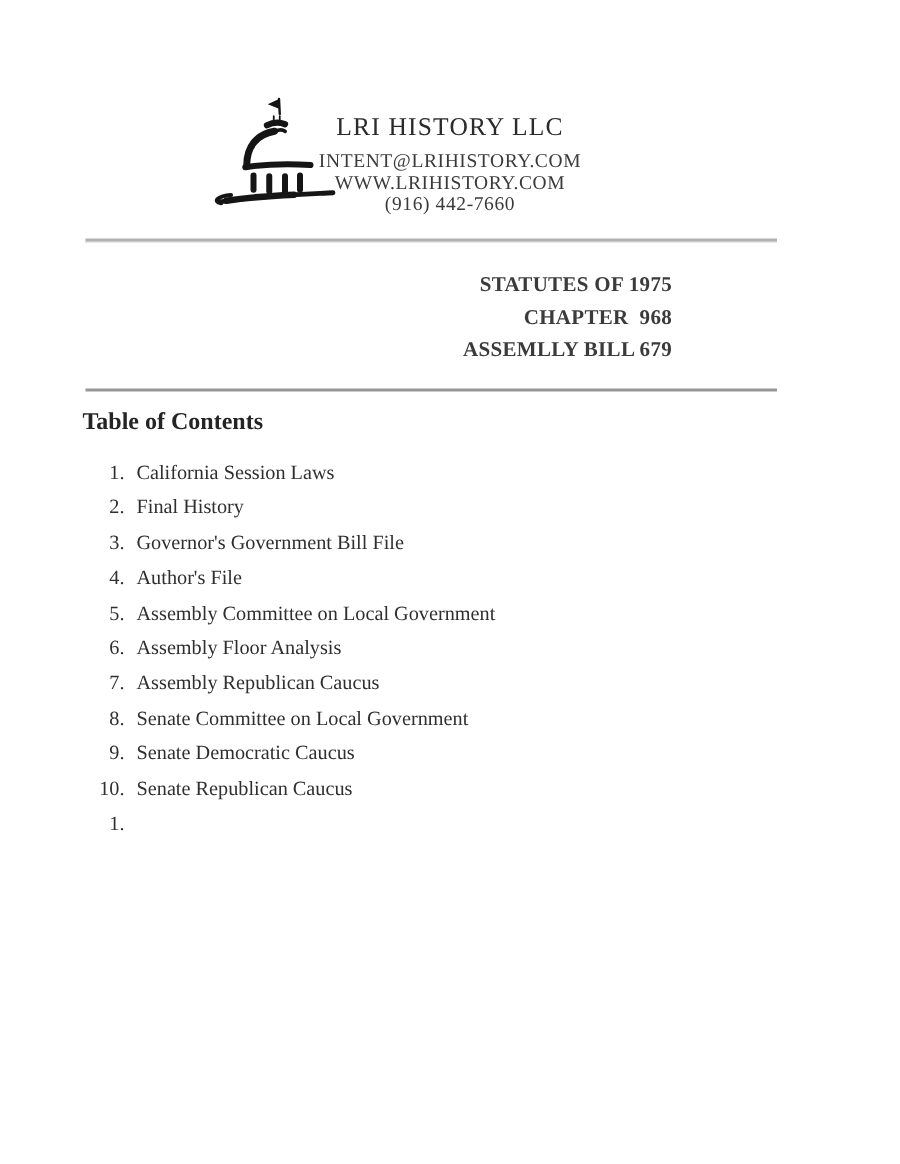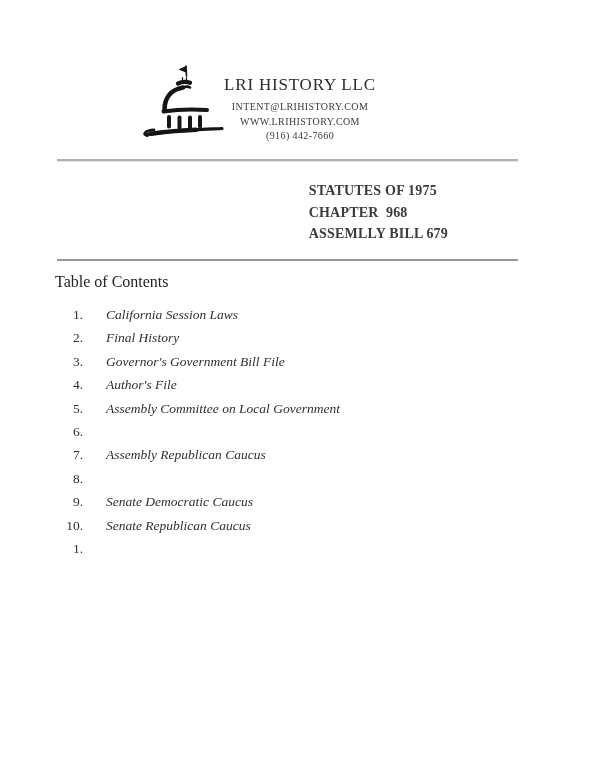--- a/index.html
+++ b/index.html
@@ -29,21 +29,21 @@
     text-align: center;
   }
   .company {
     font-size: 17px;
     line-height: 18px;
     letter-spacing: 0.8px;
     color: #2b2b2b;
   }
   .contact {
     margin-top: 6px;
-    font-size: 10px;
+    font-size: 13px;
     line-height: 14.6px;
     letter-spacing: 0.4px;
     color: #3a3a3a;
   }
 
   
   .rule {
     position: absolute;
     left: 57px;
     width: 461px;
@@ -57,58 +57,58 @@
   .rule-bottom {
     top: 259px;
     background: #979797;
   }
 
   
   .reference {
     position: absolute;
     right: 108px;
     top: 180px;
+    text-align: right;
     font-weight: bold;
     font-size: 14px;
     line-height: 21.5px;
     letter-spacing: 0.2px;
     color: #3b3b3b;
   }
   .reference div { white-space: pre; }
 
   
   .toc-heading {
     position: absolute;
     left: 55px;
     top: 273px;
     font-size: 16px;
-    font-weight: normal;
+    font-weight: bold;
     color: #242424;
   }
   .toc-list {
     position: absolute;
     left: 55px;
     top: 303px;
     font-size: 13.5px;
     color: #2f2f2f;
   }
   .toc-row {
     display: flex;
     line-height: 23.4px;
     height: 23.4px;
   }
   .toc-num {
     width: 28px;
     text-align: right;
     flex: 0 0 auto;
   }
   .toc-label {
-    margin-left: 23px;
+    margin-left: 8px;
     white-space: nowrap;
-    font-style: italic;
   }
 </style>
 </head>
 <body>
 
 <div class="page">
 
   <svg class="logo" viewBox="0 0 88 80" fill="none" stroke="#151515" stroke-linecap="round">
 
     <path d="M48 6 L40.5 9.5 L48 12.5 Z" fill="#151515" stroke="none"></path>
@@ -170,27 +170,29 @@
     <div class="toc-row">
       <span class="toc-num">4.</span>
       <span class="toc-label">Author's File</span>
     </div>
     <div class="toc-row">
       <span class="toc-num">5.</span>
       <span class="toc-label">Assembly Committee on Local Government</span>
     </div>
     <div class="toc-row">
       <span class="toc-num">6.</span>
+      <span class="toc-label">Assembly Floor Analysis</span>
     </div>
     <div class="toc-row">
       <span class="toc-num">7.</span>
       <span class="toc-label">Assembly Republican Caucus</span>
     </div>
     <div class="toc-row">
       <span class="toc-num">8.</span>
+      <span class="toc-label">Senate Committee on Local Government</span>
     </div>
     <div class="toc-row">
       <span class="toc-num">9.</span>
       <span class="toc-label">Senate Democratic Caucus</span>
     </div>
     <div class="toc-row">
       <span class="toc-num">10.</span>
       <span class="toc-label">Senate Republican Caucus</span>
     </div>
     <div class="toc-row">

